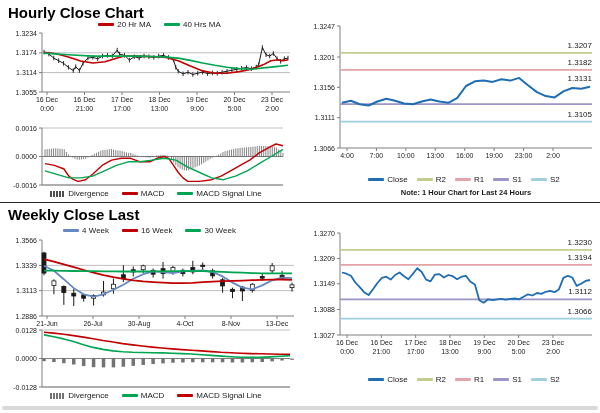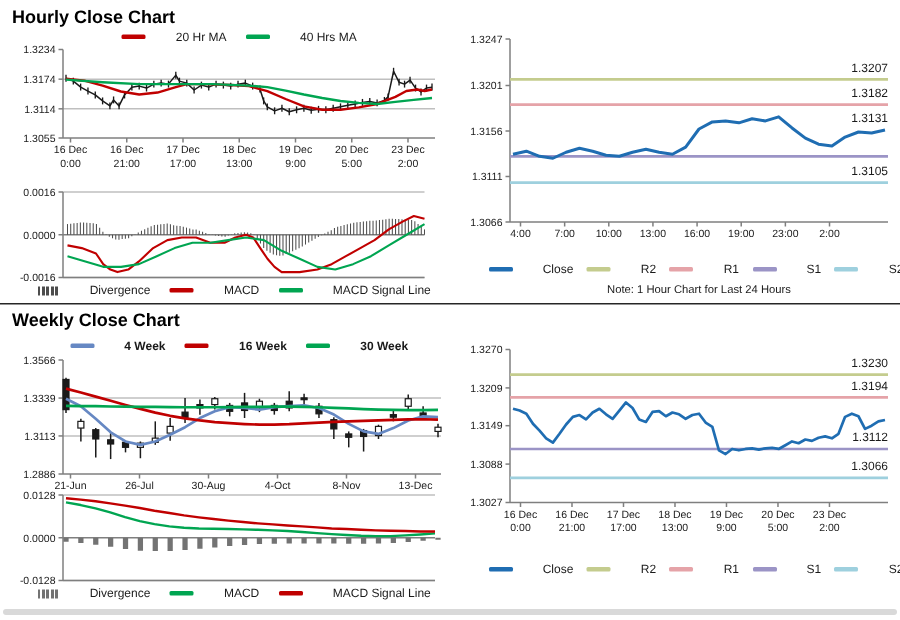--- a/index.html
+++ b/index.html
@@ -1,31 +1,31 @@
 <!DOCTYPE html>
 <html><head>
 <meta charset="utf-8">
 <style>
   html,body{margin:0;padding:0;background:#fff;}
   .canvas{position:relative;width:600px;height:413px;background:#fff;
           font-family:"Liberation Sans",sans-serif;overflow:hidden;color:#1a1a1a;}
-  .chart-title{position:absolute;left:8px;font-size:12px;font-weight:bold;color:#000;}
+  .chart-title{position:absolute;left:8px;font-size:15px;font-weight:bold;color:#000;}
   .t-hourly{top:4px;} .t-weekly{top:206px;}
   .legend{position:absolute;display:flex;justify-content:center;align-items:center;
           gap:13px;font-size:8px;color:#1a1a1a;white-space:nowrap;}
   .lg-hourly_price{left:42px;top:20px;width:235px;}
   .lg-hourly_macd{left:30px;top:189px;width:252px;}
   .lg-hourly_sr{left:336px;top:175px;width:256px;gap:9px;}
-  .lg-weekly_price{left:42px;top:226px;width:235px;font-weight:bold;}
+  .lg-weekly_price{left:32px;top:226px;width:235px;}
   .lg-weekly_macd{left:30px;top:391px;width:252px;}
   .lg-weekly_sr{left:336px;top:375px;width:256px;gap:9px;}
-  .legend-item{display:flex;align-items:center;gap:20px;}
+  .legend-item{display:flex;align-items:center;gap:3px;}
   .sw-line{width:16px;height:3px;border-radius:1px;}
   .sw-bars{width:15px;height:6px;}
-  .note{position:absolute;font-size:7.5px;font-weight:normal;text-align:center;color:#1a1a1a;}
+  .note{position:absolute;font-size:7.5px;font-weight:bold;text-align:center;color:#1a1a1a;}
   .note-hourly{left:340px;top:188px;width:252px;}
   .note-weekly{left:340px;top:390px;width:252px;}
   .divider{position:absolute;left:0;top:202px;width:600px;border-top:1px solid #262626;}
   .bottom-bar{position:absolute;left:2px;top:406px;width:596px;height:4px;background:#D9D9D9;border-radius:2px;}
   svg{position:absolute;left:0;top:0;}
 </style>
 </head>
 <body>
 
 <div class="canvas">
@@ -506,21 +506,21 @@
           <line x1="340" y1="318.62962962962956" x2="592" y2="318.62962962962956" stroke="#9ED0DE" stroke-width="1.8"></line>
           <text x="592" y="313.62962962962956" text-anchor="end" font-size="8" fill="#1a1a1a">1.3066</text>
         </g>
         <g>
           <path d="M342.0 272.5 L346.4 273.7 L350.9 275.8 L355.3 282.5 L359.7 287.1 L364.1 292.2 L368.6 295.1 L373.0 289.2 L377.4 283.0 L381.9 277.9 L386.3 276.7 L390.7 279.6 L395.1 275.0 L399.6 272.5 L404.0 276.2 L408.4 279.2 L412.9 273.7 L417.3 268.3 L421.7 272.0 L426.1 279.6 L430.6 281.3 L435.0 274.6 L439.4 274.1 L443.9 277.5 L448.3 275.0 L452.7 276.2 L457.1 279.2 L461.6 276.7 L466.0 275.8 L470.4 281.7 L474.9 284.6 L479.3 300.2 L483.7 302.7 L488.1 299.3 L492.6 300.2 L497.0 299.3 L501.4 298.9 L505.9 299.7 L510.3 298.9 L514.7 298.5 L519.1 299.3 L523.6 296.8 L528.0 294.3 L532.4 295.5 L536.9 293.0 L541.3 293.9 L545.7 291.8 L550.1 290.9 L554.6 292.2 L559.0 289.2 L563.4 277.9 L567.9 275.8 L572.3 277.5 L576.7 285.9 L581.1 283.8 L585.6 280.9 L590.0 280.0" fill="none" stroke="#1F6DB2" stroke-width="1.8" stroke-linejoin="round"></path>
         </g>
       </g>
     </svg>
 
   <div class="chart-title t-hourly">Hourly Close Chart</div>
-  <div class="chart-title t-weekly">Weekly Close Chart</div>
+  <div class="chart-title t-weekly">Weekly Close Last</div>
 
   <div class="legend lg-hourly_price" id="lg-hourly_price">
       <span class="legend-item">
         <span class="sw-line" style="background: rgb(192, 0, 0);"></span>
         <span>20 Hr MA</span>
       </span>
       <span class="legend-item">
         <span class="sw-line" style="background: rgb(0, 165, 81);"></span>
         <span>40 Hrs MA</span>
       </span>

